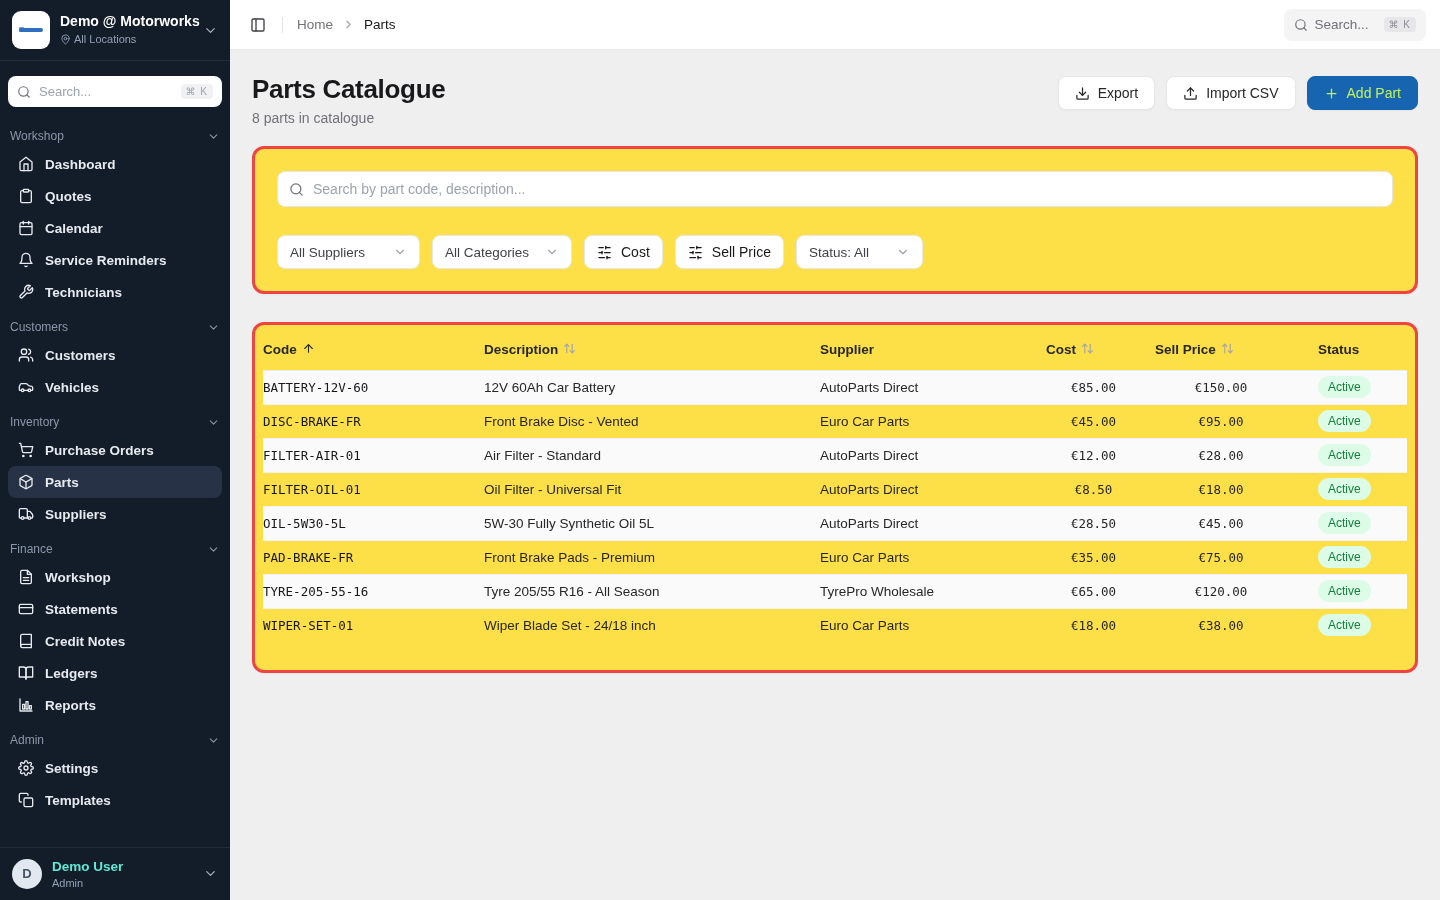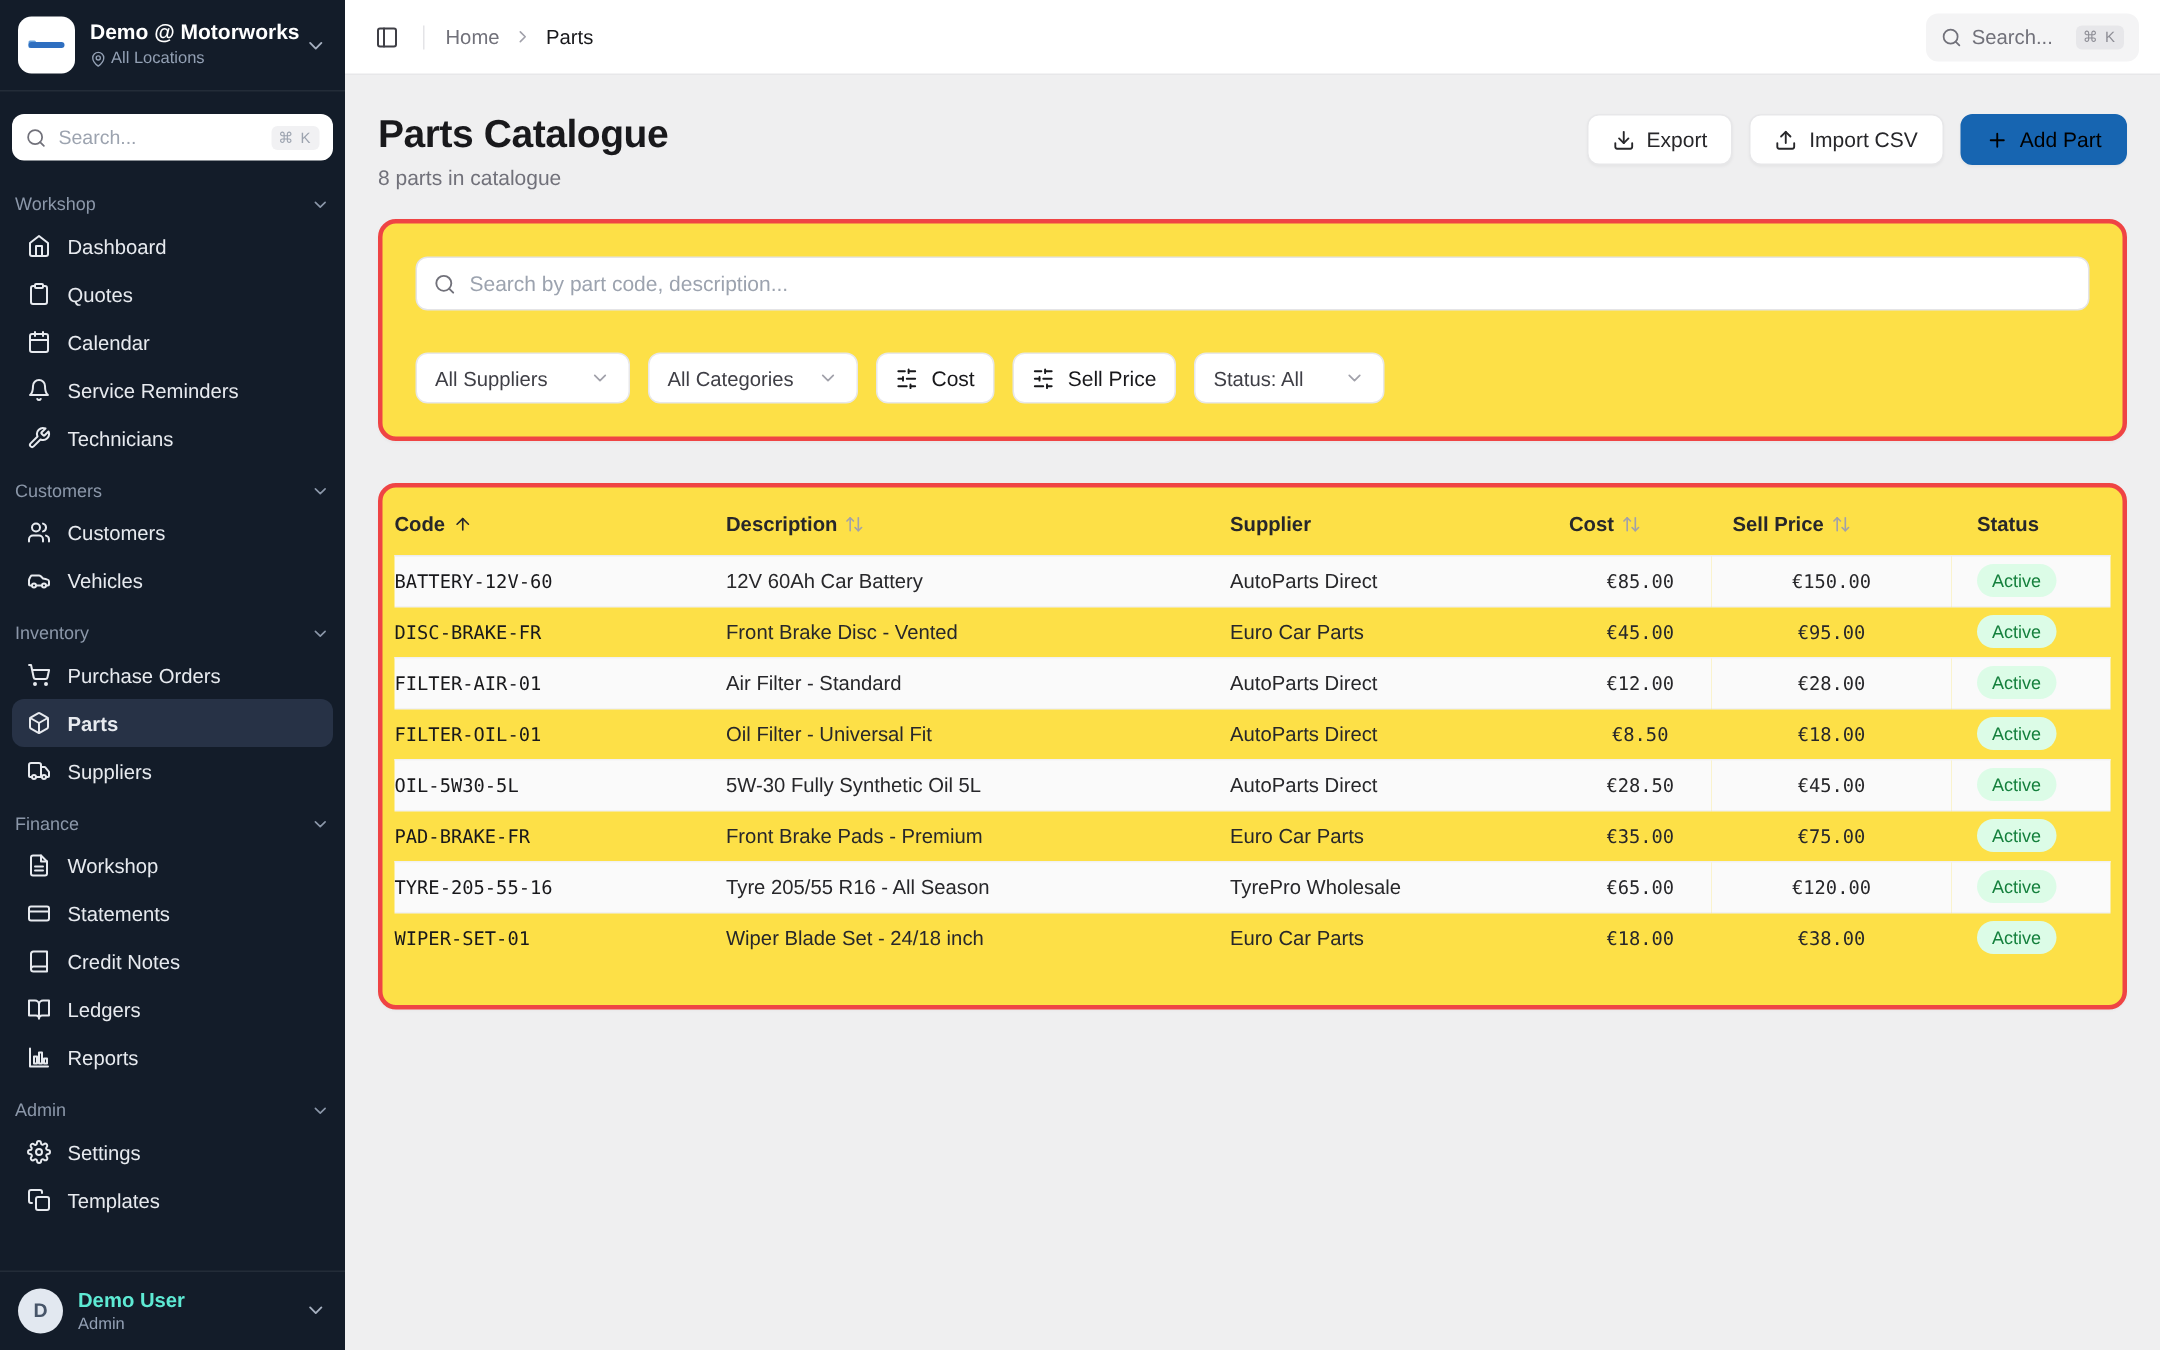--- a/index.html
+++ b/index.html
@@ -33,21 +33,21 @@
   .sb-search svg { width:14px; height:14px; color:#71717a; }
   .kbd { margin-left:auto; background:#f1f1f3; border-radius:4px; font-size:10px;
     padding:2px 5px; color:#9ca3af; letter-spacing:1px; }
 
   .sb-nav { flex:1; overflow:hidden; padding:6px 8px 0; }
   .sb-section { margin-top:9px; }
   .sb-section-label { display:flex; justify-content:space-between; align-items:center;
     color:#8b97a9; font-size:12px; padding:3px 2px 5px; }
   .sb-section-label svg { width:13px; height:13px; }
   .sb-item { display:flex; align-items:center; gap:11px; height:32px; padding:0 10px;
-    border-radius:8px; font-size:13.5px; color:#e7eaef; cursor:default; }
+    border-radius:8px; font-size:13.5px; color:#e7eaef; cursor:default;font-weight:bold; }
   .sb-item svg { width:16px; height:16px; flex-shrink:0; }
   .sb-item.active { background:#273246; font-weight:600; }
 
   .sb-footer { border-top:1px solid rgba(255,255,255,.07); padding:11px 12px;
     display:flex; align-items:center; gap:10px; }
   .avatar { width:30px; height:30px; border-radius:50%; background:#e2e8f0; color:#475569;
     display:flex; align-items:center; justify-content:center; font-size:13px; font-weight:600; flex-shrink:0; }
   .user-name { font-size:13.5px; font-weight:700; color:#5eead4; line-height:1.2; }
   .user-role { font-size:11px; color:#93a0b4; margin-top:2px; }
   .sb-footer .chev { margin-left:auto; color:#a6b0c0; }
@@ -72,21 +72,21 @@
 
   .content { padding:24px 22px; }
   .page-head { display:flex; justify-content:space-between; align-items:flex-start; }
   .page-title { font-size:26px; font-weight:700; color:#19191c; letter-spacing:-.3px; margin:0; }
   .page-sub { font-size:14px; color:#71717a; margin-top:5px; }
   .actions { display:flex; gap:11px; margin-top:2px; }
   .btn { height:34px; border-radius:8px; display:inline-flex; align-items:center; gap:8px;
     padding:0 16px; font-size:14px; font-weight:500; background:#fff; border:1px solid #e7e7e9;
     color:#27272a; box-shadow:0 1px 2px rgba(0,0,0,.04); cursor:default; }
   .btn svg { width:15px; height:15px; }
-  .btn-primary { background:#1765b1; border-color:#1765b1; color:#000000; }
+  .btn-primary { background:#1765b1; border-color:#1765b1; color:#bef264; }
 
   .card { background:#fde047; border:3px solid #ef4444; border-radius:12px;
     box-shadow:0 1px 2px rgba(0,0,0,.03); }
   .filter-card { margin-top:20px; padding:22px; }
   .search-input { height:36px; border:1px solid #e4e4e7; border-radius:8px; display:flex;
     align-items:center; gap:9px; padding:0 11px; color:#9ca3af; font-size:14px; background:#fff; }
   .search-input svg { width:15px; height:15px; color:#71717a; }
   .filter-row { margin-top:28px; display:flex; gap:12px; }
   .pill { height:34px; border:1px solid #e7e7e9; border-radius:8px; display:inline-flex;
     align-items:center; padding:0 12px; font-size:13.5px; color:#3f3f46; background:#fff; }
@@ -95,21 +95,21 @@
   .pill-suppliers { width:143px; }
   .pill-categories { width:140px; }
   .pill-status { width:127px; }
   .pill-btn { gap:9px; color:#18181b; font-weight:500; font-size:14px; }
   .pill-btn svg { width:15px; height:15px; }
 
   .table-card { margin-top:28px; padding:4px 8px 28px; }
   table { width:100%; border-collapse:collapse; table-layout:fixed; }
   th { text-align:left; font-size:13.5px; font-weight:600; color:#27272a; height:41px;
     padding:0; vertical-align:middle; border-bottom:1px solid #ececef; }
-  th .th-inner { display:inline-flex; align-items:center; gap:5px; }
+  th .th-inner { display:inline-flex; gap:5px; }
   th .sort { color:#a1a1aa; display:inline-flex; }
   th .sort svg { width:13px; height:13px; }
   th .sort.active-sort { color:#27272a; }
   th.col-sell { padding-left:14px; }
   th.col-status, td.cell-status { padding-left:17px; }
   td { height:34px; padding:0; font-size:13.5px; color:#27272a; vertical-align:middle; }
   tbody tr { border-top:1px solid #f1f1f3; }
   tbody tr:first-child { border-top:none; }
   tbody tr:nth-child(odd) { background:#fafafa; }
   td.cell-code { font-family:"DejaVu Sans Mono", monospace; font-size:12.5px; color:#18181b; }

